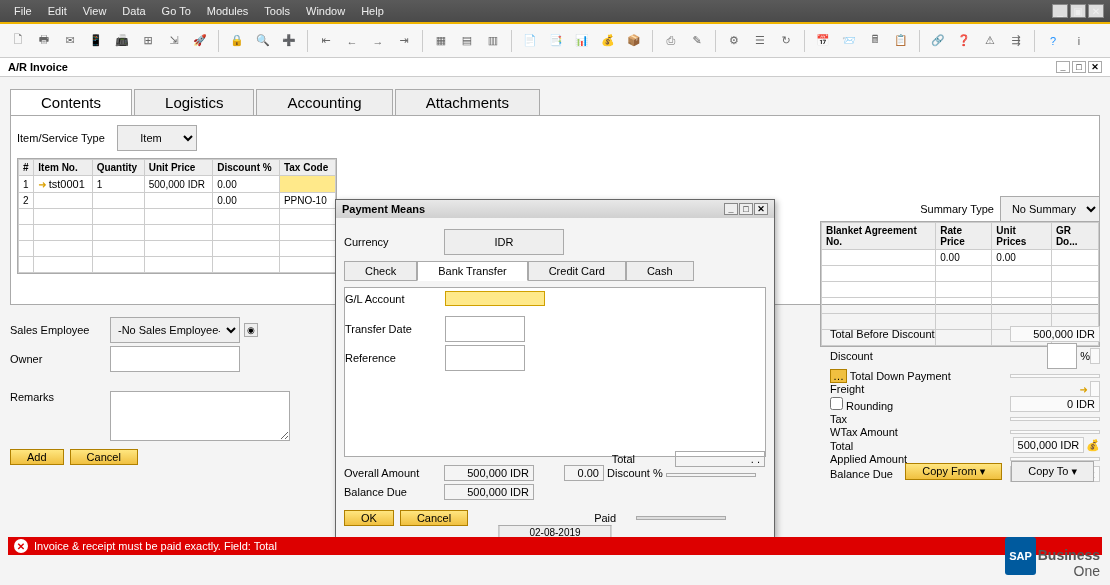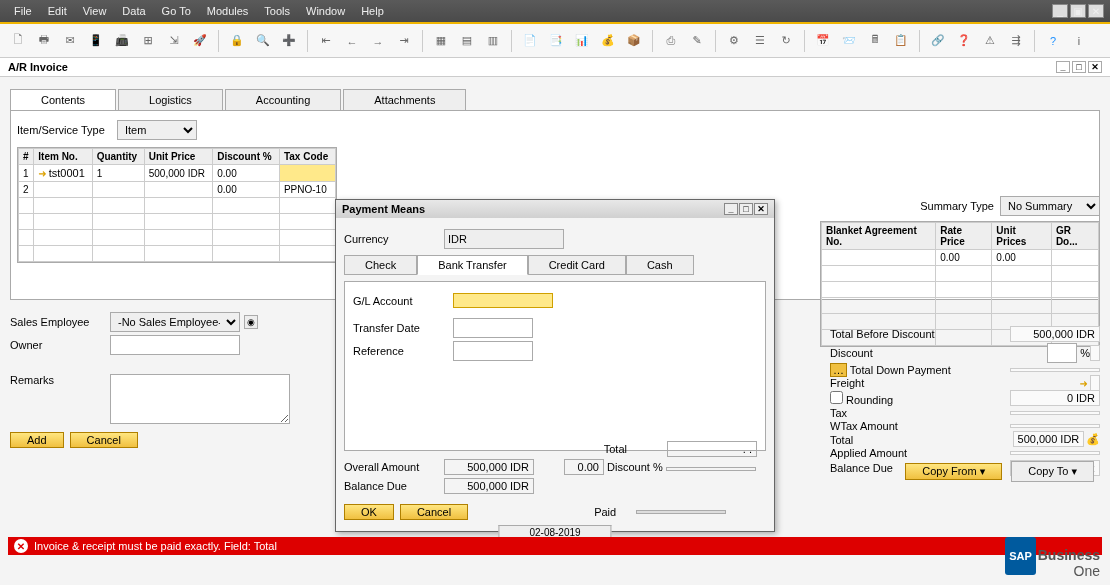--- a/index.html
+++ b/index.html
@@ -9,26 +9,26 @@
 .win-ctrls{margin-left:auto;display:flex;gap:2px;}
 .win-ctrls span{width:16px;height:14px;border:1px solid #888;background:#ddd;display:inline-flex;align-items:center;justify-content:center;font-size:10px;}
 .toolbar{background:#f7f7f7;border-top:2px solid #f0b500;border-bottom:1px solid #ccc;height:36px;display:flex;align-items:center;padding:0 8px;gap:6px;}
 .tbicon{width:20px;height:20px;display:inline-flex;align-items:center;justify-content:center;color:#666;border:1px solid transparent;}
 .tbsep{width:1px;height:22px;background:#ccc;margin:0 2px;}
 .title-row{background:#fff;border-bottom:1px solid #ccc;padding:3px 8px;font-weight:bold;display:flex;align-items:center;}
 .title-row .inner-ctrls{margin-left:auto;display:flex;gap:2px;}
 .title-row .inner-ctrls span{width:14px;height:12px;border:1px solid #aaa;font-size:9px;display:inline-flex;align-items:center;justify-content:center;}
 .workarea{padding:6px 10px;position:relative;height:calc(100% - 110px);}
 .tabs{display:flex;margin-top:6px;}
-.tab{border:1px solid #aaa;border-bottom:none;padding:4px 30px;background:#eee;margin-right:2px;font-size:11px;}
+.tab{border:1px solid #aaa;border-bottom:none;padding:4px 30px;background:#eee;margin-right:2px;font-size:15px;}
 .tab.active{background:#fff;}
 .panel{border:1px solid #aaa;background:#fff;padding:6px;}
 .row{display:flex;align-items:center;margin:3px 0;}
 .lbl{width:100px;}
-select,input[type=text]{border:1px solid #aaa;padding:1px 3px;font-size:11px;height:20px;}
+select,input[type=text]{border:1px solid #aaa;padding:1px 3px;font-size:11px;height:26px;text-align:center;}
 .grid{border:1px solid #aaa;margin-top:4px;}
 .grid table{border-collapse:collapse;width:100%;}
 .grid th,.grid td{border:1px solid #ccc;padding:2px 4px;font-size:10px;text-align:left;height:16px;}
 .grid th{background:#eee;}
 .num{text-align:right;}
 .remarks{display:flex;margin-top:10px;}
 .remarks textarea{width:180px;height:50px;border:1px solid #aaa;}
 .yellow-btn{background:linear-gradient(#ffe680,#f0c040);border:1px solid #b08000;padding:1px 16px;margin-right:6px;font-size:11px;}
 .grey-btn{background:#eee;border:1px solid #aaa;padding:3px 16px;margin-right:6px;font-size:11px;}
 .footer-btns{margin-top:8px;display:flex;}
@@ -41,21 +41,21 @@
 .sap-logo{position:absolute;right:10px;bottom:6px;font-weight:bold;color:#555;font-size:14px;}
 .sap-logo .sap{background:#005a9e;color:#fff;padding:13px 4px;border-radius:3px;margin-right:2px;}
 .modal{position:absolute;left:335px;top:122px;width:440px;background:#f4f4f4;border:1px solid #666;box-shadow:2px 2px 6px rgba(0,0,0,0.3);}
 .modal .titlebar{background:linear-gradient(#e8e8e8,#d0d0d0);padding:3px 6px;font-weight:bold;display:flex;}
 .modal .titlebar .ctrls{margin-left:auto;display:flex;gap:1px;}
 .modal .titlebar .ctrls span{width:14px;height:12px;border:1px solid #888;font-size:9px;display:inline-flex;align-items:center;justify-content:center;background:#eee;}
 .modal .body{padding:8px;}
 .modal .tabs2{display:flex;margin:6px 0;}
 .modal .tab2{border:1px solid #aaa;padding:3px 20px;background:#eee;margin-right:0;font-size:11px;}
 .modal .tab2.active{background:#fff;border-bottom:1px solid #fff;}
-.modal .formpane{border:1px solid #aaa;background:#fff;padding:8px;height:170px;}
+.modal .formpane{border:1px solid #aaa;background:#fff;height:170px;}
 .gl-input{background:#ffe98a;border:1px solid #d0a000;width:100px;height:15px;}
 .amt-box{border:1px solid #aaa;padding:1px 4px;text-align:right;width:90px;display:inline-block;}
 .watermark{position:absolute;left:50%;top:45%;transform:translate(-50%,-50%);font-size:90px;color:rgba(30,90,160,0.12);font-weight:bold;pointer-events:none;letter-spacing:-6px;}
 .watermark2{position:absolute;left:50%;top:62%;transform:translateX(-50%);font-size:20px;color:rgba(120,120,120,0.25);pointer-events:none;letter-spacing:3px;}
 .arrow-icon{color:#dba000;font-size:10px;margin-right:2px;}
 .right-grid{position:absolute;right:10px;top:140px;width:280px;}
 .right-top-row{position:absolute;right:10px;top:119px;display:flex;align-items:center;gap:6px;}
 .copy-btns{position:absolute;right:10px;bottom:70px;}
 </style>
 </head>

